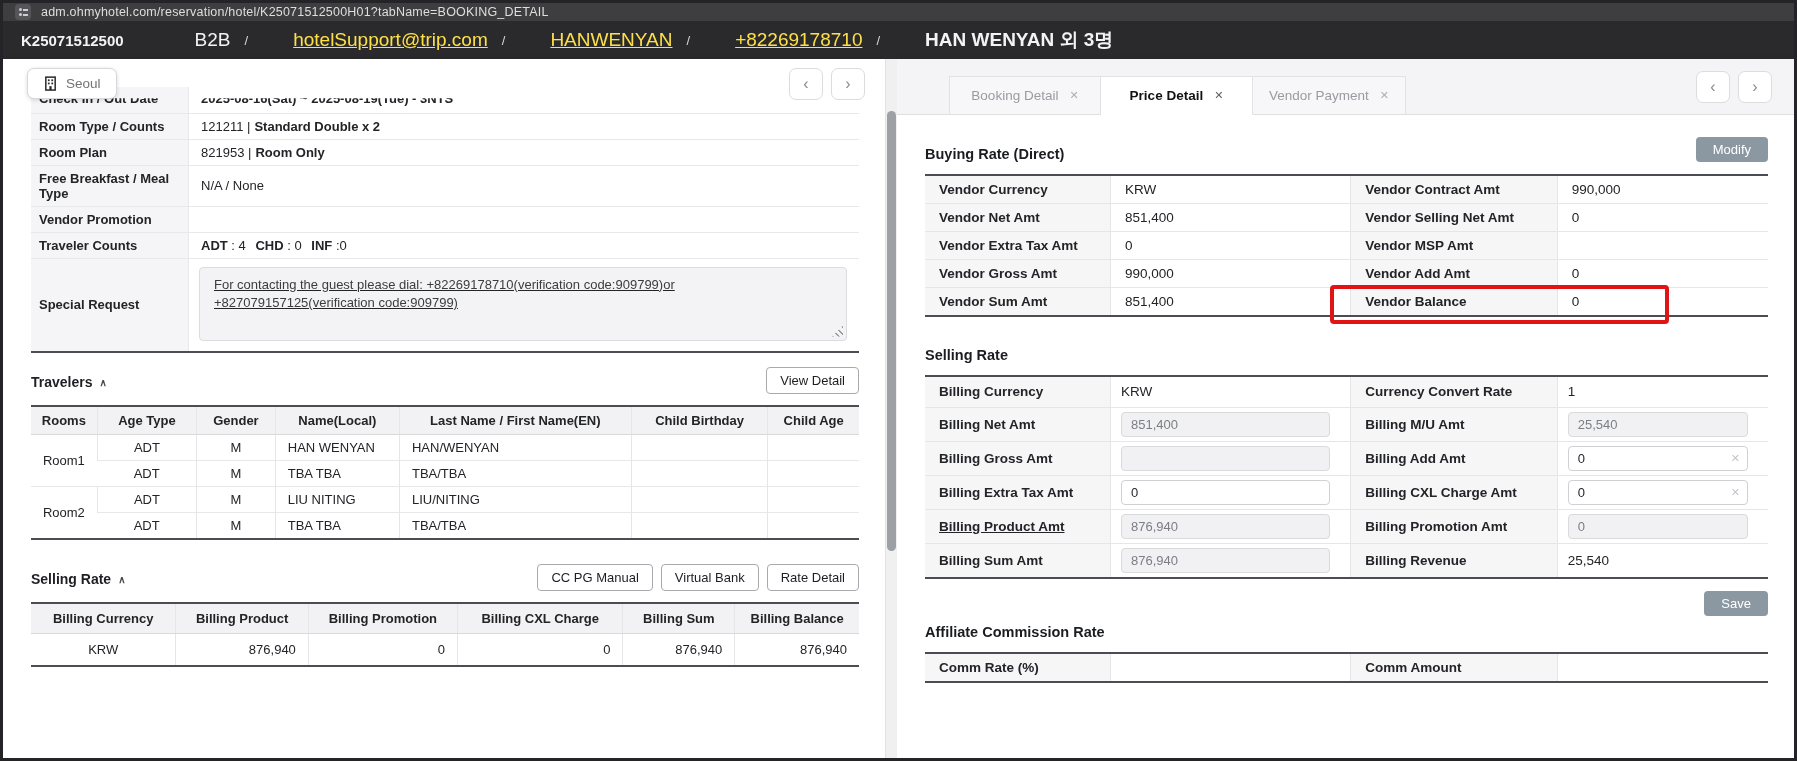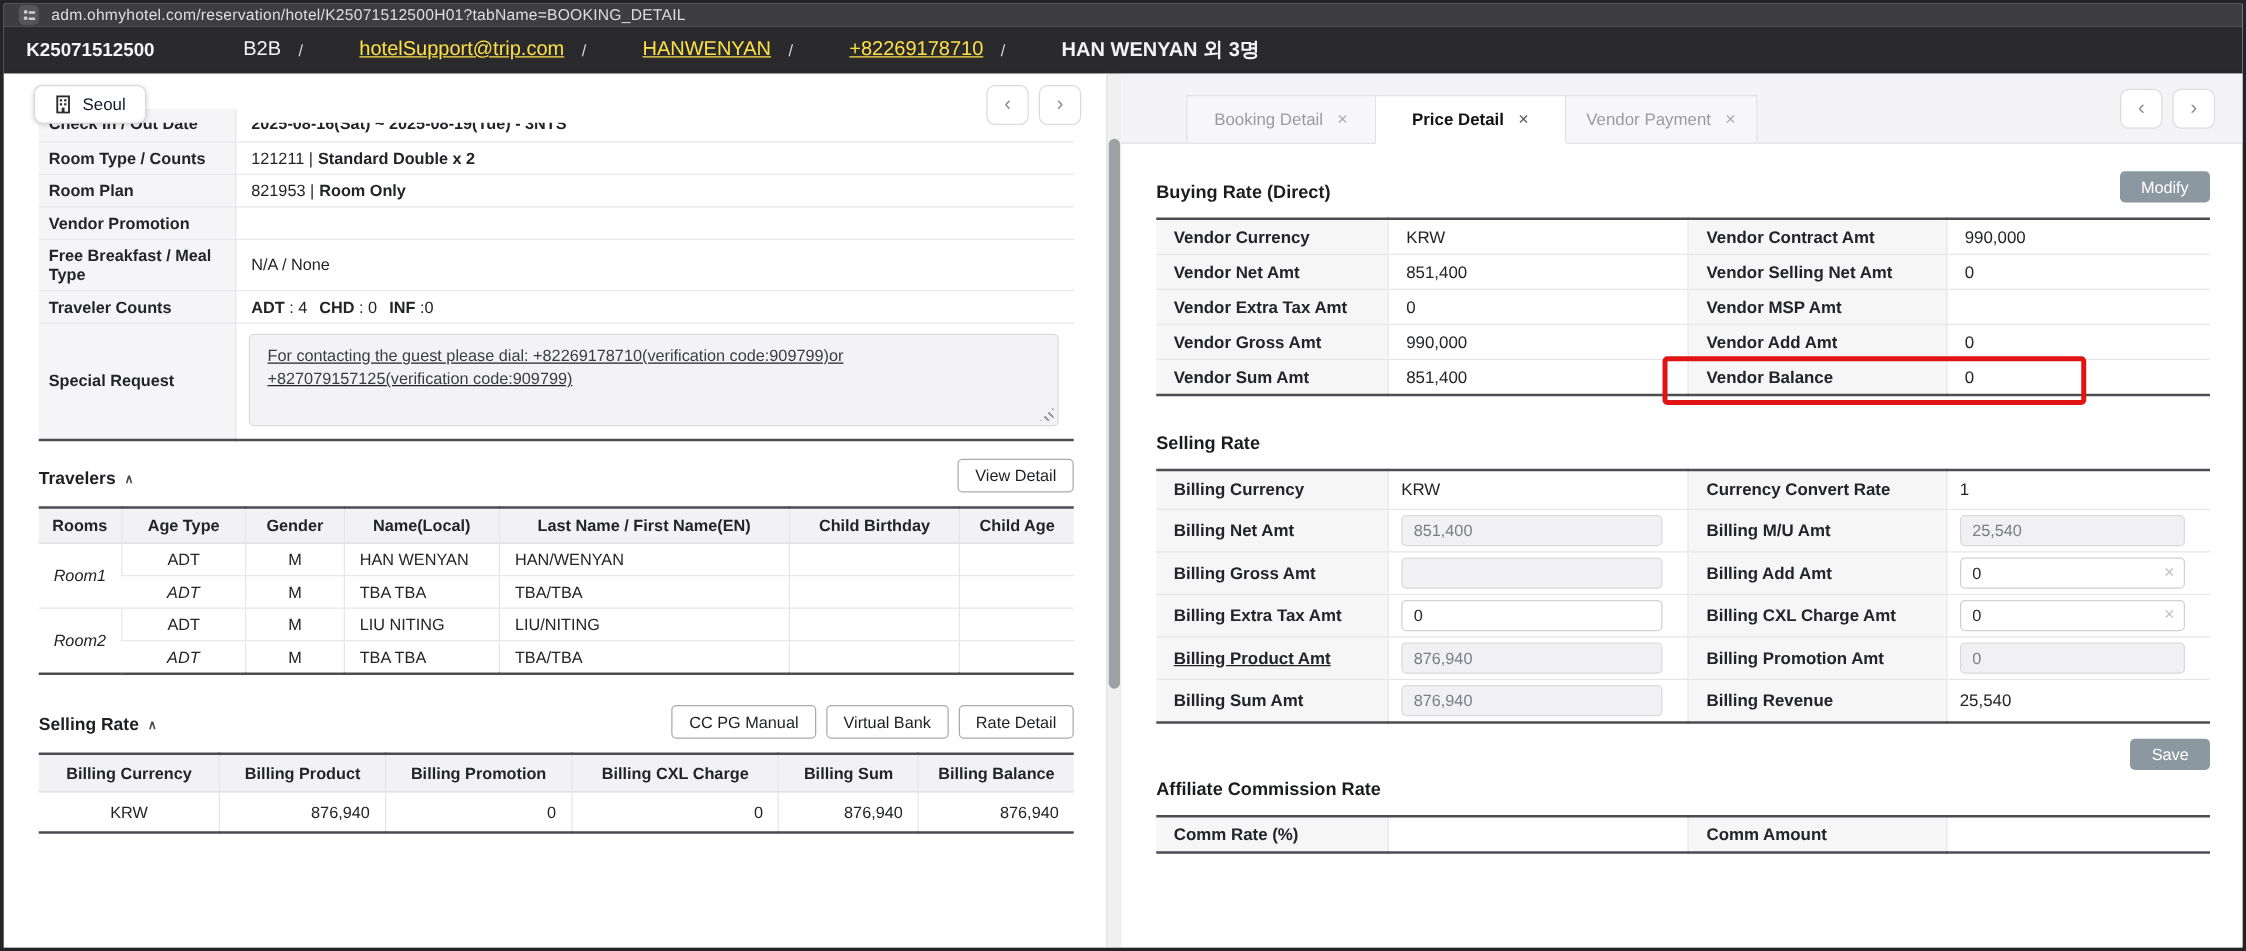--- a/index.html
+++ b/index.html
@@ -11,40 +11,40 @@
   
   .url-bar { height:18px; background:#3e3e41; display:flex; align-items:center; gap:10px; padding:0 12px; flex:0 0 auto; }
   .site-icon { width:16px; height:16px; border-radius:4px; background:#55555a; position:relative; flex:0 0 auto; }
   .site-icon::before { content:""; position:absolute; width:3px; height:3px; border-radius:50%; background:#cfcfd2; top:4px; left:4px; box-shadow:0 5px 0 #cfcfd2; }
   .site-icon::after { content:""; position:absolute; width:5px; height:2px; background:#cfcfd2; top:5px; left:8px; box-shadow:0 5px 0 #cfcfd2; }
   .url-text { color:#dededf; font-size:12.5px; letter-spacing:.2px; }
 
   
   .topbar { height:38px; background:#2a2a2d; display:flex; align-items:center; gap:14px; padding:0 18px; flex:0 0 auto; color:#f3f3f4; }
   .bk-no { font-size:15px; font-weight:bold; margin-right:26px; }
-  .topbar .seg { font-size:16px;padding-left:31px; }
+  .topbar .seg { font-size:19px;padding-left:31px; }
   .topbar a.seg { color:#fde047; text-decoration:underline; cursor:pointer; }
   .topbar .slash { color:#d6d6d8; }
   .guest-sum { font-weight:600; }
 
   
   .content { flex:1 1 auto; display:flex; background:#ececee; min-height:0; }
 
   .left-card { width:882px; flex:0 0 auto; background:#fff; position:relative; overflow:hidden; box-shadow:0 0 5px rgba(0,0,0,.10); }
   .v-scrollbar { width:12px; flex:0 0 auto; background:#f0f0f1; border-left:1px solid #e2e2e4; position:relative; }
   .v-scrollbar .thumb { position:absolute; left:1px; right:1px; top:52px; height:440px; background:#9da0a4; border-radius:5px; }
   .right-card { flex:1 1 auto; background:#fff; overflow:hidden; box-shadow:0 0 5px rgba(0,0,0,.10); display:flex; flex-direction:column; }
 
   
   .nav-pair { display:flex; gap:8px; }
   .nav-btn { width:34px; height:32px; background:#fff; border:1px solid #dcdce0; border-radius:7px; color:#8a8b90; font-size:16px; line-height:1; cursor:pointer; font-family:inherit; }
 
   
   .hotel-chip { position:absolute; top:9px; left:24px; height:31px; background:#fff; border:1px solid #d8d8dc; border-radius:7px; box-shadow:0 1px 4px rgba(0,0,0,.14); display:flex; align-items:center; gap:8px; padding:0 15px; z-index:3; cursor:pointer; }
-  .hotel-chip .lbl { font-size:13.5px; color:#0f172a; }
+  .hotel-chip .lbl { font-size:13.5px; color:#737373; }
   .left-nav { position:absolute; top:9px; right:20px; z-index:3; }
 
   .left-body { padding:0 26px 0 28px; }
 
   
   table { border-collapse:collapse; width:100%; }
 
   
   .bk-table { margin-top:28px; border-bottom:2px solid #4c4d52; }
   .bk-table th { width:162px; background:#f5f5f7; text-align:left; font-weight:600; padding:5px 8px 5px 8px; border-bottom:1px solid #e8e8ea; border-right:1px solid #e8e8ea; font-size:13px; color:#232428; vertical-align:middle; }
@@ -65,21 +65,21 @@
   .sec-title { font-size:14px; font-weight:bold; color:#1e1f23; display:flex; align-items:center; gap:7px; }
   .caret { font-size:10px; color:#4c4d52; font-weight:bold; transform:translateY(1px); cursor:pointer; }
   .btn-row { display:flex; gap:8px; }
   .white-btn { height:27px; background:#fff; border:1px solid #a9aaae; border-radius:4px; padding:0 13px; font-size:13px; color:#1d1e21; cursor:pointer; font-family:inherit; }
 
   
   .tv-table { margin-top:8px; border-top:2px solid #4c4d52; border-bottom:2px solid #4c4d52; }
   .tv-table th { background:#f2f2f4; font-weight:bold; font-size:13px; padding:6px 4px; border-bottom:1px solid #d9d9dc; border-left:1px solid #e6e6e8; text-align:center; }
   .tv-table th:first-child { border-left:none; }
   .tv-table td { font-size:13px; padding:5px 4px; height:26px; border-bottom:1px solid #e8e8ea; border-left:1px solid #e6e6e8; text-align:center; }
-  .tv-table td:first-child { border-left:none;font-style:italic; }
+  .tv-table td:first-child { border-left:none; }
   .tv-table tr:last-child td { border-bottom:none; }
   .tv-table td.l { text-align:left; padding-left:12px; }
   .tv-table td.room { vertical-align:middle; }
 
   
   .ls-table { margin-top:8px; border-top:2px solid #4c4d52; border-bottom:2px solid #4c4d52; }
   .ls-table th { background:#f2f2f4; font-weight:bold; font-size:13px; padding:7px 4px; border-bottom:1px solid #d9d9dc; border-left:1px solid #e6e6e8; text-align:center; }
   .ls-table th:first-child { border-left:none; }
   .ls-table td { font-size:13px; padding:8px 10px; border-left:1px solid #e6e6e8; }
   .ls-table td:first-child { border-left:none; text-align:center; }
@@ -177,26 +177,26 @@
           </tr>
           <tr>
             <th>Room Type / Counts</th>
             <td><span class="code">121211 |</span><span class="b">Standard Double x 2</span></td>
           </tr>
           <tr>
             <th>Room Plan</th>
             <td><span class="code">821953 |</span><span class="b">Room Only</span></td>
           </tr>
           <tr>
+            <th>Free Breakfast / Meal Type</th>
+            <td>N/A / None</td>
+          </tr>
+          <tr>
             <th>Vendor Promotion</th>
             <td></td>
-          </tr>
-          <tr>
-            <th>Free Breakfast / Meal Type</th>
-            <td>N/A / None</td>
           </tr>
           <tr>
             <th>Traveler Counts</th>
             <td class="tc">
               <b>ADT</b> <span>: 4</span>
               <b>CHD</b> <span>: 0</span>
               <b>INF</b> <span>:0</span>
             </td>
           </tr>
           <tr class="sr-row">

